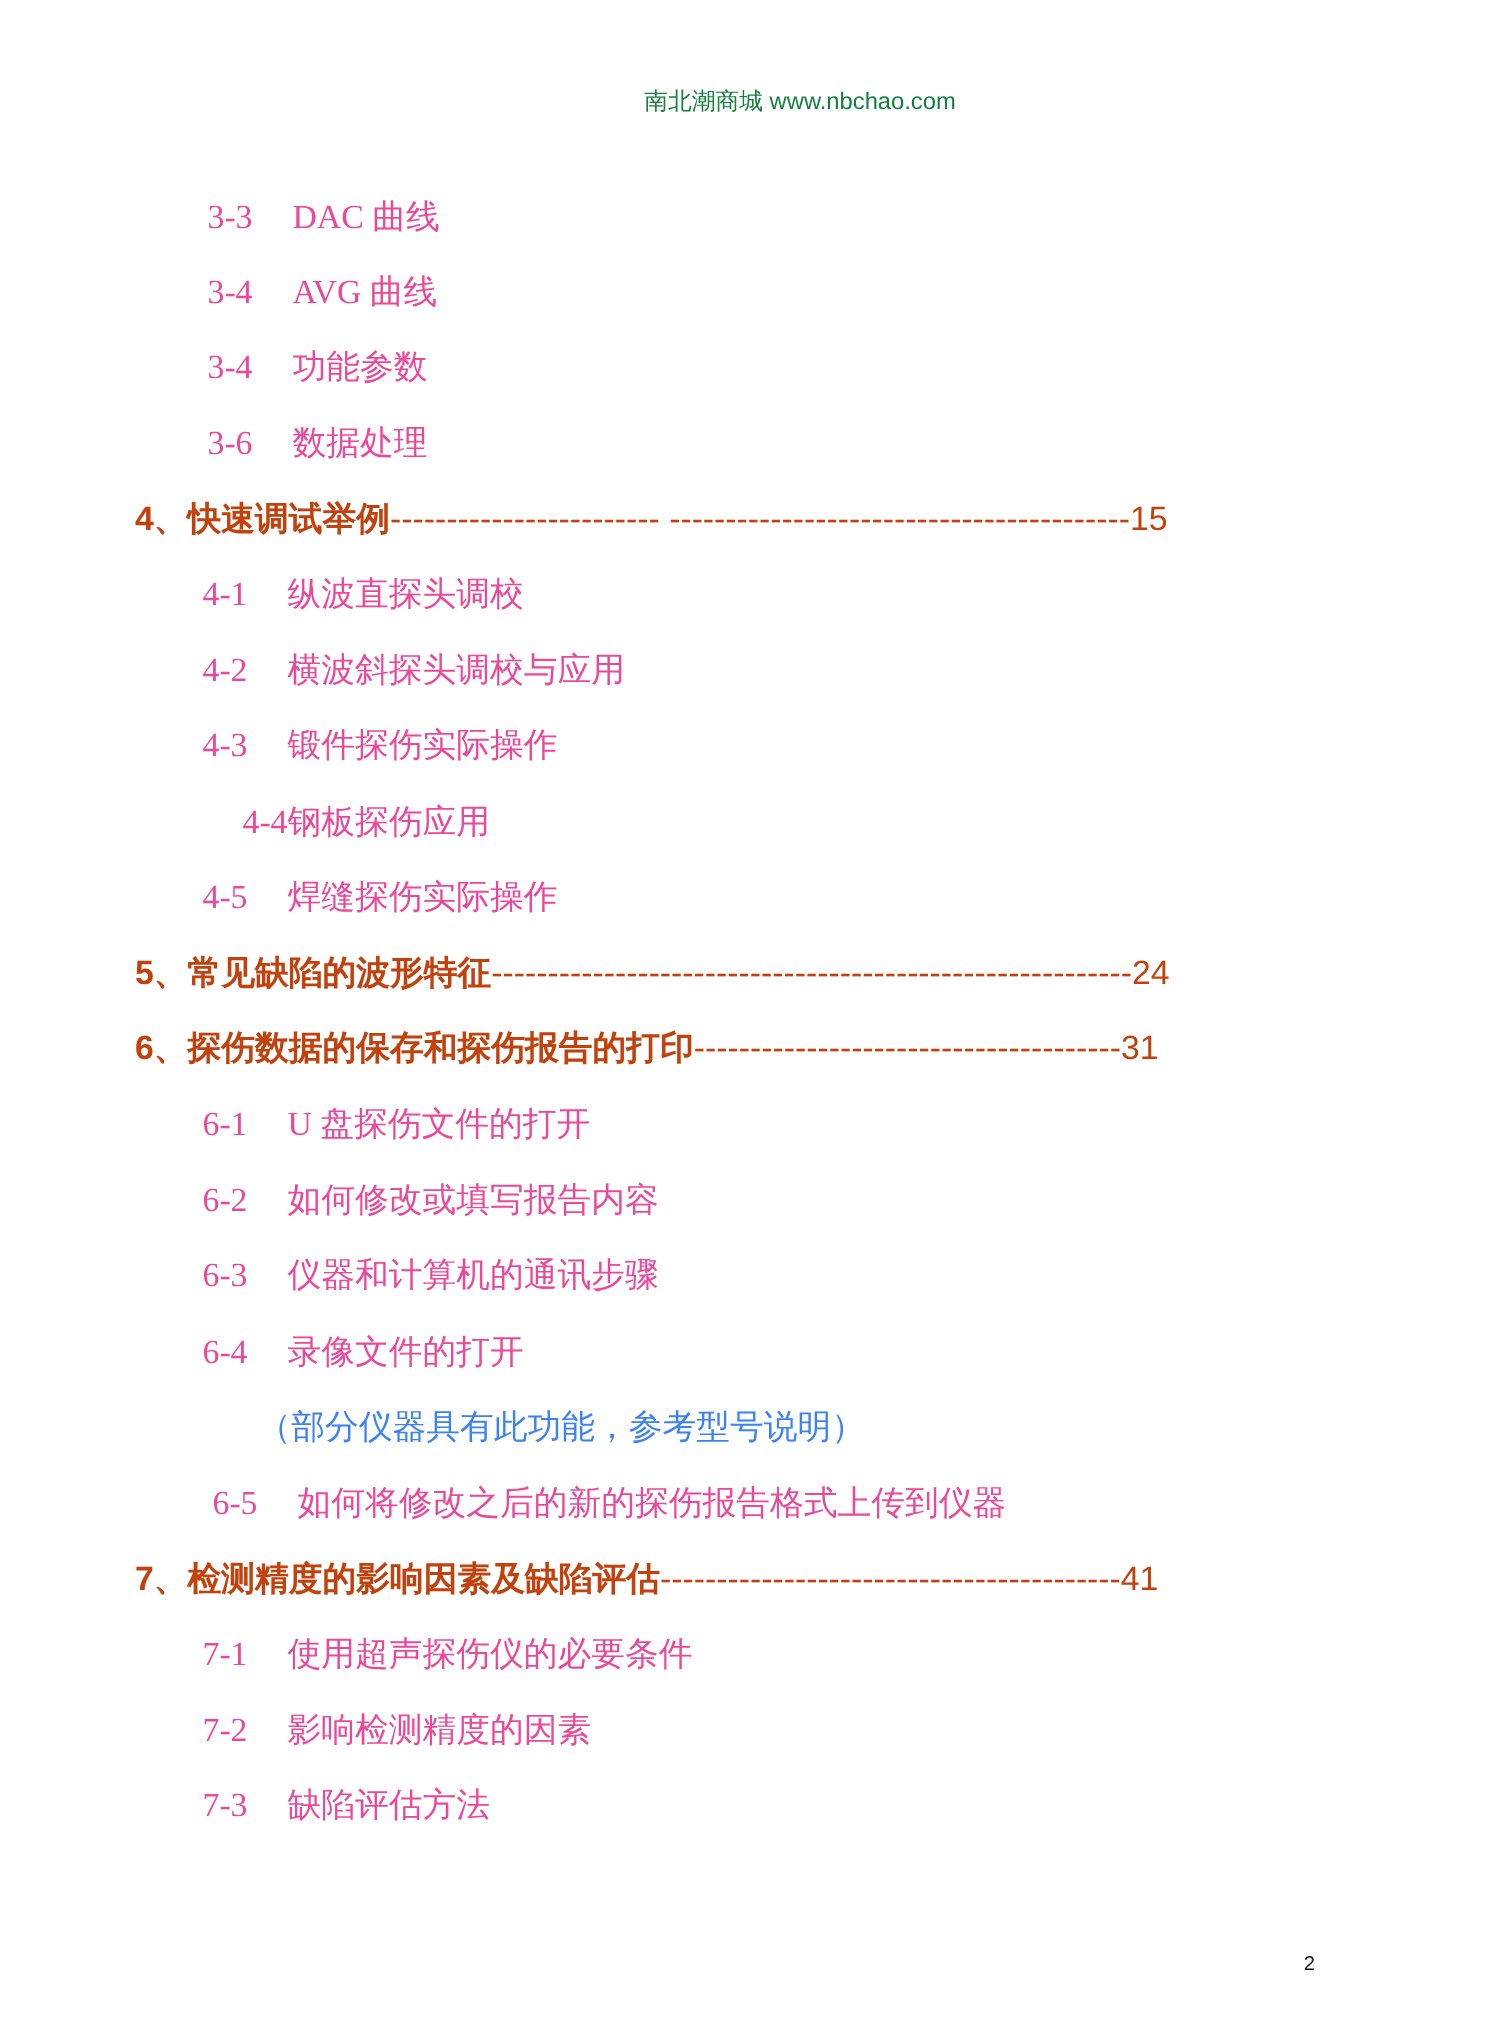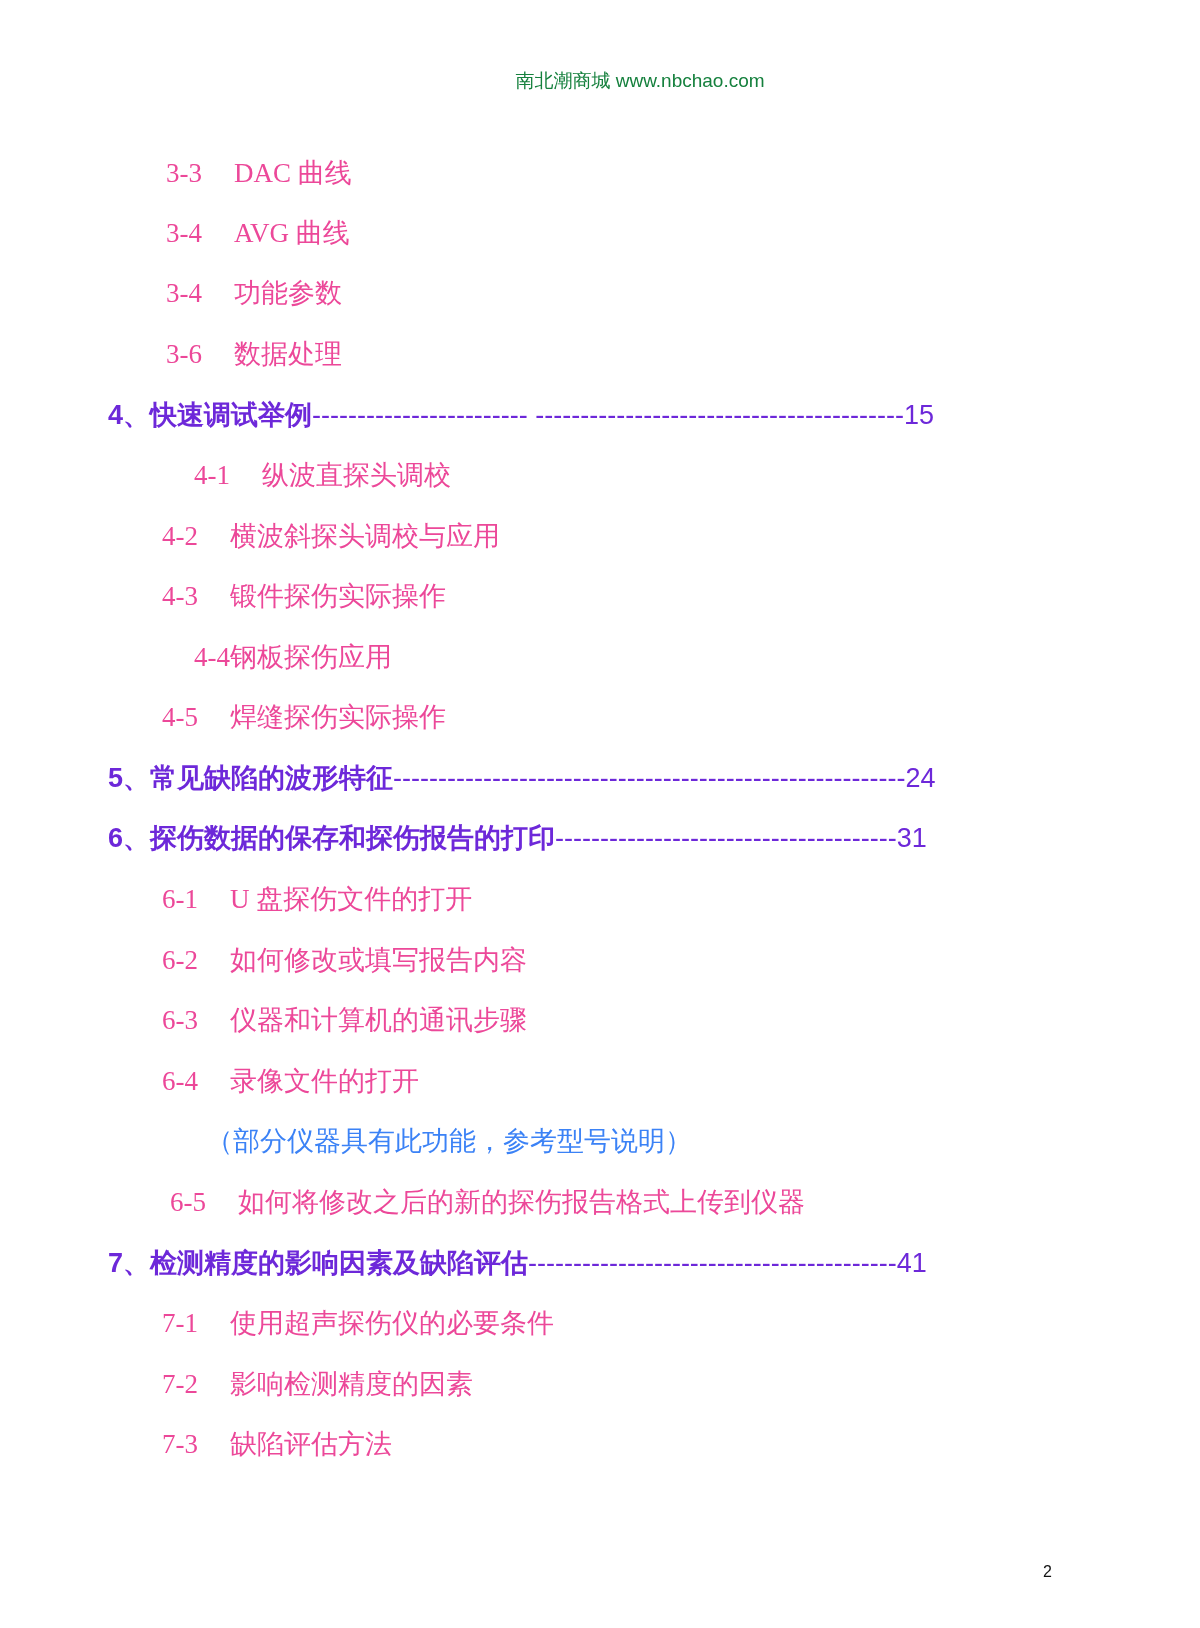--- a/index.html
+++ b/index.html
@@ -3,21 +3,21 @@
 <meta charset="utf-8">
 <style>
   html, body { margin:0; padding:0; background:#ffffff; }
   body { width:1200px; height:1628px; position:relative; overflow:hidden; color:#111; }
   .header { position:absolute; top:68px; left:0; width:1200px; text-align:center;
     font-family:"Liberation Sans","DejaVu Sans",sans-serif; font-size:19px; color:#15803d;padding-left:40px; }
   .toc { position:absolute; left:0; top:0; width:1200px; }
   .entry { position:absolute; white-space:nowrap; }
   .sub { font-family:"Liberation Serif","DejaVu Serif",serif; font-size:27px; color:#ec4899; }
   .sub .num { display:inline-block; width:68px; }
-  .main { font-family:"Liberation Sans","DejaVu Sans",sans-serif; font-size:27px; font-weight:bold; color:#6d28d9; }
+  .main { font-family:"Liberation Sans","DejaVu Sans",sans-serif; font-size:27px; font-weight:bold; color:#c2410c; }
   .main .leader { font-weight:normal; }
   .main .page { font-weight:normal; }
   .note { font-family:"Liberation Serif","DejaVu Serif",serif; font-size:27px; color:#3b82f6; }
   .pagenum { position:absolute; top:1563px; left:1043px; font-family:"Liberation Sans","DejaVu Sans",sans-serif; font-size:16px; color:#111; }
 </style>
 </head>
 <body>
 
 <div class="header">南北潮商城  www.nbchao.com</div>
 
@@ -33,21 +33,21 @@
     <span class="num">3-4</span><span>功能参数</span>
   </div>
   <div class="entry sub" style="top:336px;left:166px;">
     <span class="num">3-6</span><span>数据处理</span>
   </div>
 
   <div class="entry main" style="top:397px;left:108px;">
     <span>4、快速调试举例</span><span class="leader">------------------------ -----------------------------------------</span><span class="page">15</span>
   </div>
 
-  <div class="entry sub" style="top:457px;left:162px;margin-left:32px;">
+  <div class="entry sub" style="top:457px;left:162px;">
     <span class="num">4-1</span><span>纵波直探头调校</span>
   </div>
   <div class="entry sub" style="top:518px;left:162px;">
     <span class="num">4-2</span><span>横波斜探头调校与应用</span>
   </div>
   <div class="entry sub" style="top:578px;left:162px;">
     <span class="num">4-3</span><span>锻件探伤实际操作</span>
   </div>
   <div class="entry sub" style="top:639px;left:162px;text-align:right;">
     <span class="num">4-4</span><span>钢板探伤应用</span>

